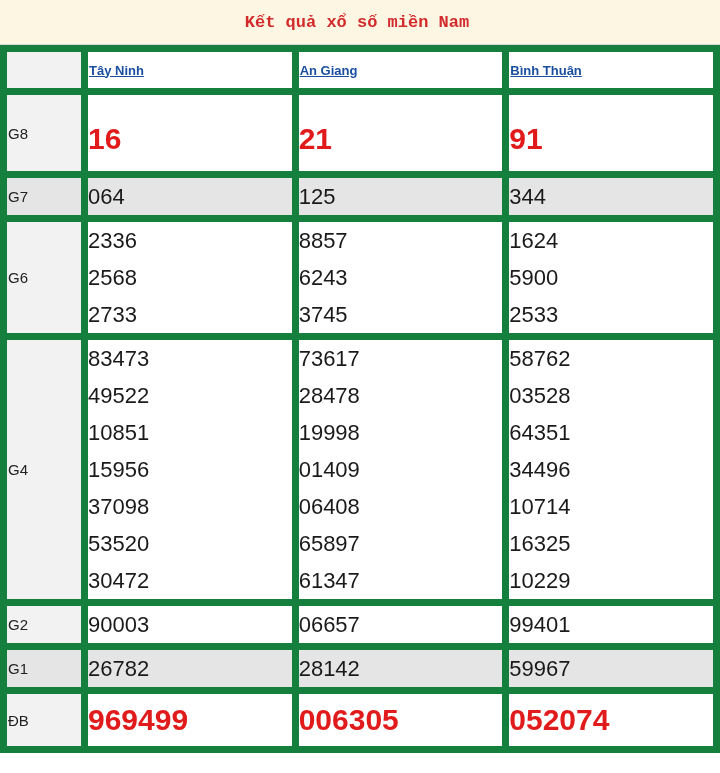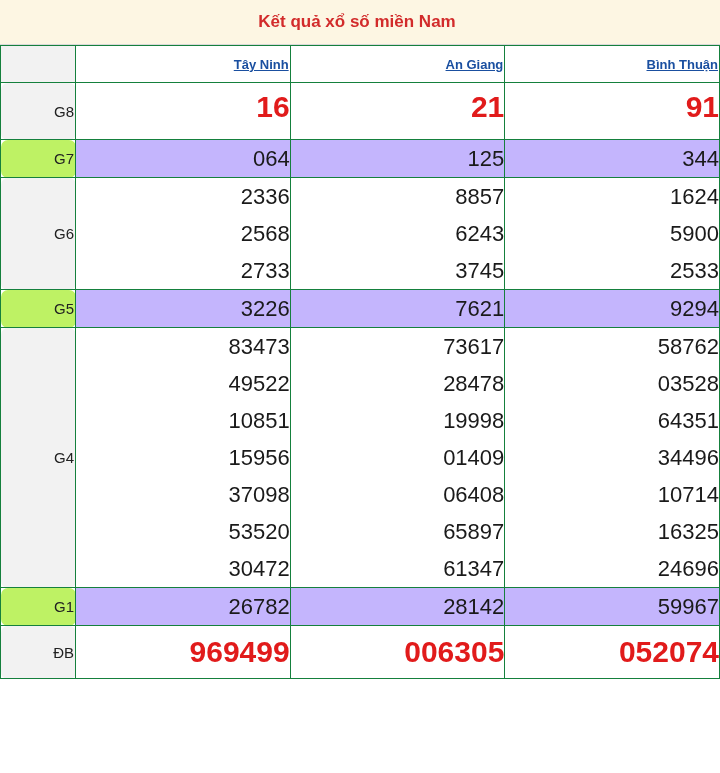--- a/index.html
+++ b/index.html
@@ -25,33 +25,34 @@
     align-items: center;
     justify-content: center;
     font-size: 17px;
     border-bottom: 1px solid #d9d9d9;
   }
   .title-link {
     color: #d22b2b;
     font-weight: bold;
     text-decoration: none;
     margin-right: 6px;
+    font-family: Liberation Mono, monospace;
   }
   .title-rest {
     color: #222;
     font-weight: normal;
   }
   table.lottery {
     border-collapse: collapse;
     width: 720px;
     table-layout: fixed;
   }
   table.lottery td, table.lottery th {
-    border: 1px solid #15803d;
-    text-align: right;
+    border: 7px solid #15803d;
+    text-align: left;
     vertical-align: middle;
   }
   thead th {
     height: 34px;
     font-size: 13px;
     font-weight: bold;
     background: #ffffff;
   }
   thead th.corner {
     width: 72px;
@@ -75,25 +76,25 @@
   }
   td.nums .n {
     line-height: 37px;
     height: 37px;
   }
   tr.row-g8 td.nums, tr.row-db td.nums {
     color: #e11b1b;
     font-weight: bold;
     font-size: 30px;
   }
-  tr.row-g8 td.nums .n { line-height: 48px; height: 56px; }
+  tr.row-g8 td.nums .n { line-height: 48px; height: 56px; margin-top: 20px; }
   tr.row-db td.nums .n { line-height: 52px; height: 52px; }
   tr.row-g8 td.prize-label, tr.row-db td.prize-label { height: 48px; }
-  tr.alt td.nums { background: #c4b5fd; }
-  tr.alt td.prize-label { background: #bef264; }
+  tr.alt td.nums { background: #e5e5e5; }
+  tr.alt td.prize-label { background: #e5e5e5; }
   tr.plain td.nums { background: #ffffff; }
 </style>
 </head>
 <body>
 
 <div class="page">
 
   <div class="title-bar">
     <a href="#" class="title-link">Kết quả xổ số miền Nam</a>
   </div>
@@ -153,32 +154,20 @@
           <div class="n">6243</div>
           <div class="n">3745</div>
         </td>
         <td class="nums">
           <div class="n">1624</div>
           <div class="n">5900</div>
           <div class="n">2533</div>
         </td>
       </tr>
 
-      <tr class="alt">
-        <td class="prize-label">G5</td>
-        <td class="nums">
-            <div class="n">3226</div>
-          </td>
-        <td class="nums">
-            <div class="n">7621</div>
-          </td>
-        <td class="nums">
-            <div class="n">9294</div>
-          </td>
-      </tr>
 
       <tr class="plain">
         <td class="prize-label">G4</td>
         <td class="nums">
           <div class="n">83473</div>
           <div class="n">49522</div>
           <div class="n">10851</div>
           <div class="n">15956</div>
           <div class="n">37098</div>
           <div class="n">53520</div>
@@ -193,25 +182,37 @@
           <div class="n">65897</div>
           <div class="n">61347</div>
         </td>
         <td class="nums">
           <div class="n">58762</div>
           <div class="n">03528</div>
           <div class="n">64351</div>
           <div class="n">34496</div>
           <div class="n">10714</div>
           <div class="n">16325</div>
-          <div class="n">24696</div>
-        </td>
-      </tr>
-
-
+          <div class="n">10229</div>
+        </td>
+      </tr>
+
+
+      <tr class="plain">
+        <td class="prize-label">G2</td>
+        <td class="nums">
+            <div class="n">90003</div>
+          </td>
+        <td class="nums">
+            <div class="n">06657</div>
+          </td>
+        <td class="nums">
+            <div class="n">99401</div>
+          </td>
+      </tr>
 
       <tr class="alt">
         <td class="prize-label">G1</td>
         <td class="nums">
             <div class="n">26782</div>
           </td>
         <td class="nums">
             <div class="n">28142</div>
           </td>
         <td class="nums">

